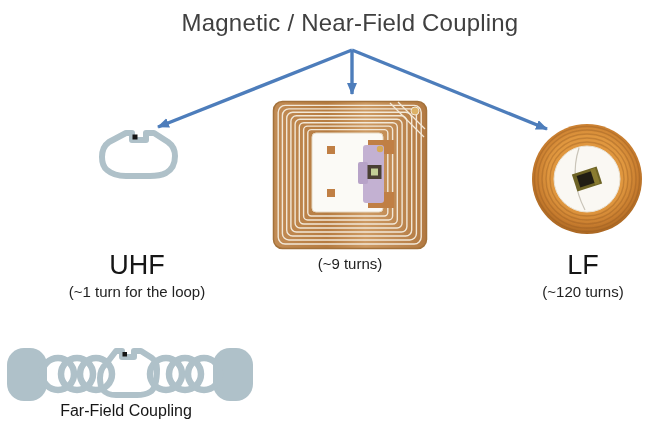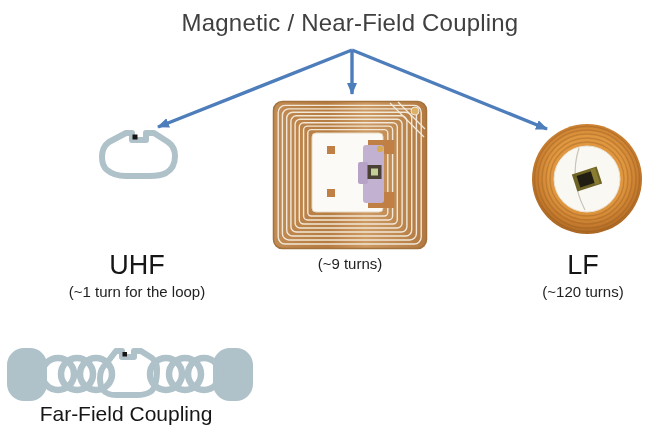--- a/index.html
+++ b/index.html
@@ -8,21 +8,21 @@
     font-family:"Liberation Sans","DejaVu Sans",sans-serif;color:#1a1a1a;
   }
   .abs{position:absolute;}
   .title{
     top:9px;left:40px;width:620px;text-align:center;
     font-size:24px;letter-spacing:0.2px;color:#404040;
   }
   .group-label{top:251px;width:200px;text-align:center;}
   .group-label .freq{font-size:27px;line-height:28px;color:#161616;}
   .group-label .turns{font-size:15px;line-height:18px;margin-top:4px;color:#222;}
-  .farfield-label{top:402px;left:6px;width:240px;text-align:center;font-size:21px;color:#161616;}
+  .farfield-label{top:402px;left:6px;width:240px;text-align:center;font-size:16px;color:#161616;}
   svg{display:block;}
 </style>
 </head>
 <body>
 
 <div class="canvas">
 
   <div class="abs title">Magnetic / Near-Field Coupling</div>
 
   <svg class="abs" style="left:0;top:0;" width="660" height="434" viewBox="0 0 660 434">

